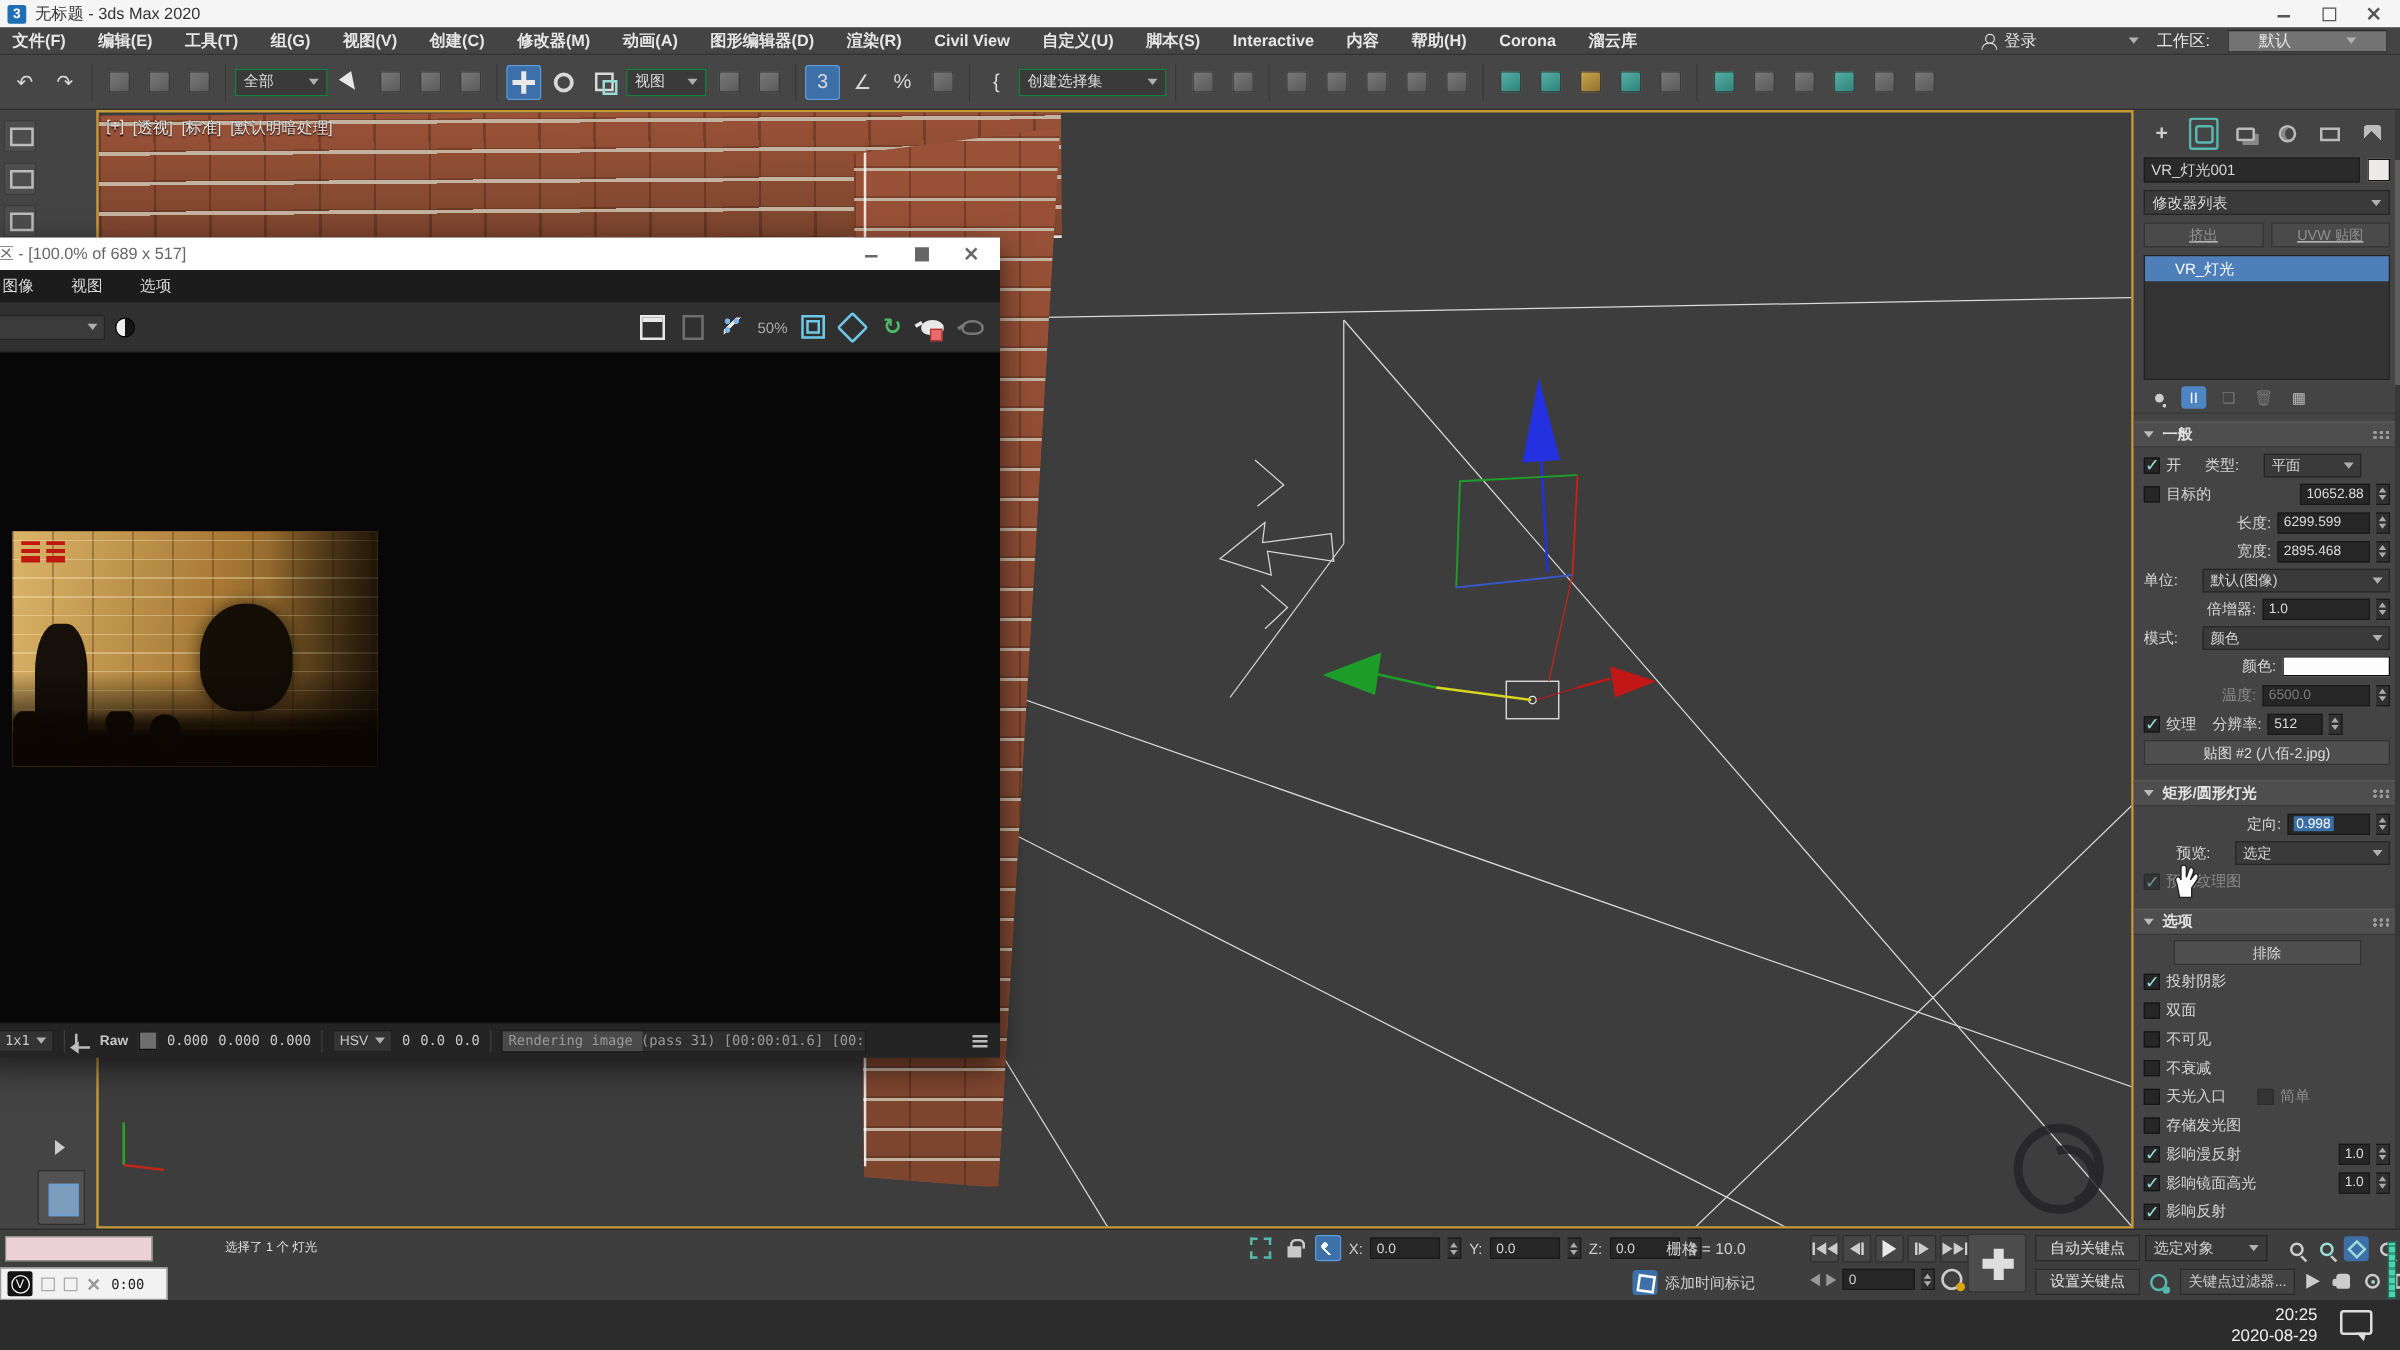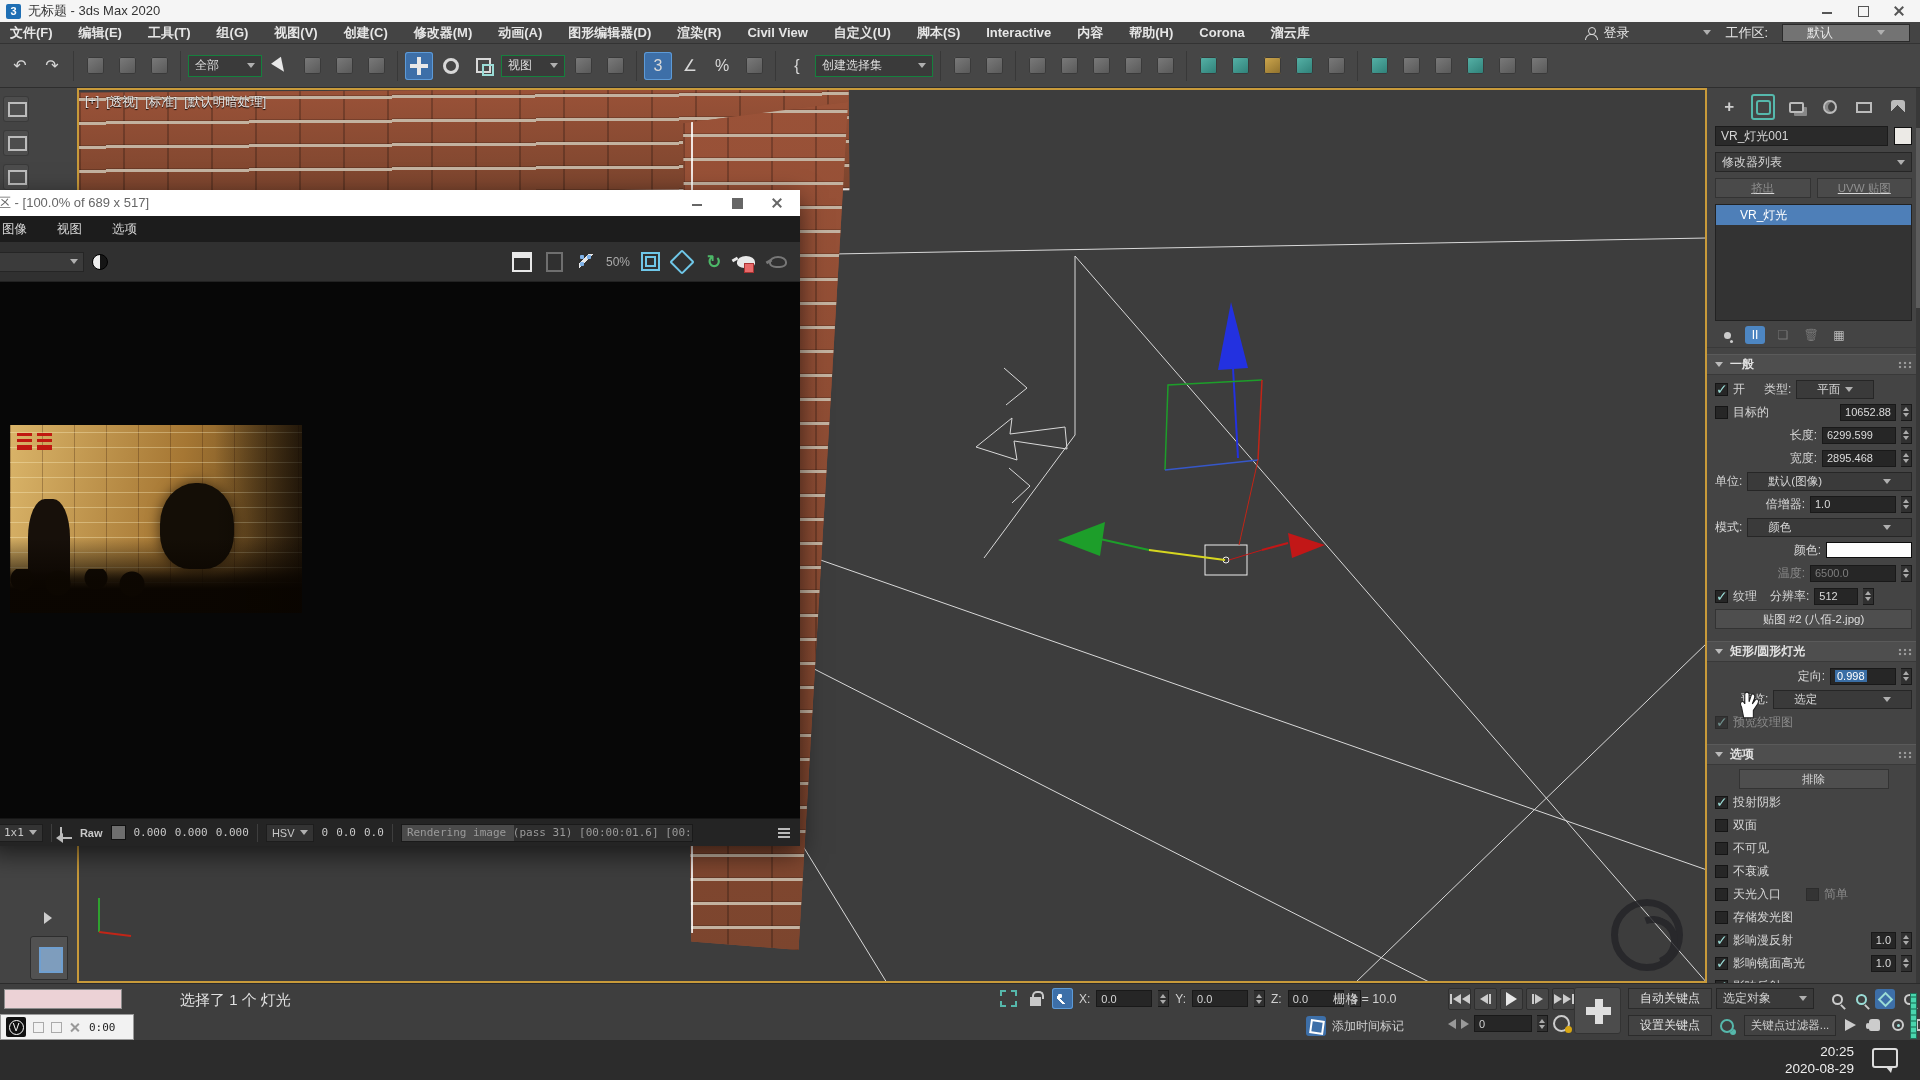--- a/index.html
+++ b/index.html
@@ -173,21 +173,21 @@
   .ptab .motion { width:14px; height:14px; border:2px solid #bbb; border-radius:50%; box-shadow:inset 3px 0 0 #888; }
   .ptab .disp { width:16px; height:11px; border:2px solid #bbb; }
   .ptab .util { width:14px; height:14px; background:linear-gradient(135deg,#bbb 40%,transparent 40%),linear-gradient(45deg,transparent 55%,#bbb 55%); border-radius:3px; }
   .namerow { display:flex; align-items:center; gap:6px; padding:2px 8px; }
   .namefield { flex:1; height:20px; background:#2a2a2a; border:1px solid #1c1c1c; display:flex; align-items:center; padding:0 5px; }
   .objswatch { width:18px; height:18px; background:#eceae6; border:1px solid #111; }
   .modlist { margin:4px 8px; height:20px; background:#3a3a3a; border:1px solid #262626; display:flex; align-items:center; padding:0 6px; }
   .modbtns { display:flex; gap:6px; padding:2px 8px;text-decoration:underline; }
   .modbtn { flex:1; height:20px; background:#4a4a4a; border:1px solid #333; color:#8f8f8f;
     display:flex; align-items:center; justify-content:center; font-size:11.5px; }
-  .stack { margin:4px 8px 2px; height:117px; background:#333; border:1px solid #222; }
+  .stack { margin:4px 8px 2px; height:100px; background:#333; border:1px solid #222; }
   .stackitem { height:20px; background:#4e7fb8; color:#fff; display:flex; align-items:center; padding:0 8px 0 24px; font-size:12px; }
   .stacktools { display:flex; align-items:center; gap:8px; padding:3px 10px; border-bottom:1px solid #393939; }
   .sticon { width:20px; height:18px; display:flex; align-items:center; justify-content:center; font-size:12px; color:#bbb; }
   .sticon.active { background:#4d86c2; border-radius:3px; color:#fff; }
   .sticon.dim { color:#777; }
   .pin { width:7px; height:7px; background:#ccc; border-radius:50%; box-shadow:4px 6px 0 -2px #ccc; }
   .grip6 { margin-left:auto; width:14px; height:8px; background:
     radial-gradient(circle at 2px 2px,#9a9a9a 1.3px,transparent 1.6px),
     radial-gradient(circle at 7px 2px,#9a9a9a 1.3px,transparent 1.6px),
     radial-gradient(circle at 12px 2px,#9a9a9a 1.3px,transparent 1.6px),
@@ -207,31 +207,31 @@
   .dimtxt { color:#8b8b8b; }
   .field { height:17px; background:#262626; border:1px solid #191919; display:flex; align-items:center;
     padding:0 4px; font-size:11px; color:#dcdcdc; }
   .field.dim { color:#7d7d7d; }
   .field .hl { background:#3a6ea5; color:#fff; padding:0 2px; }
   .spin { width:11px; height:17px; background:#303030; border:1px solid #191919; border-left:none;
     display:flex; flex-direction:column; align-items:center; justify-content:center; gap:2px; }
   .spin::before { content:""; width:0; height:0; border-left:3px solid transparent; border-right:3px solid transparent; border-bottom:4px solid #aaa; }
   .spin::after { content:""; width:0; height:0; border-left:3px solid transparent; border-right:3px solid transparent; border-top:4px solid #aaa; }
   .ddf { height:19px; background:#3a3a3a; border:1px solid #262626; display:flex; align-items:center;
-    gap:4px; padding:0 20px; font-size:11.5px; }
+    gap:4px; padding:0 5px; font-size:11.5px;margin-left:15px; }
   .colorsw { width:86px; height:16px; background:#fdfdfd; border:1px solid #0c0c0c; }
   .wbtn { height:20px; background:#4e4e4e; border:1px solid #333; display:flex; align-items:center;
     justify-content:center; font-size:11.5px; color:#ddd; }
   .handcur { position:absolute; z-index:99; }
 
   
   .statusbar { position:absolute; left:0; top:983px; width:1920px; height:57px; background:#3e3e3e;
     border-top:1px solid #2b2b2b; color:#d0d0d0; font-size:12px; }
   .pinkbox { position:absolute; left:4px; top:5px; width:118px; height:20px; background:#ecd2d6; border:1px solid #8d8d8d; }
-  .seltext { position:absolute; left:180px; top:7px; font-size:15px; color:#e0e0e0; }
+  .seltext { position:absolute; left:180px; top:7px; font-size:10px; color:#e0e0e0; }
   .miniwin { position:absolute; left:0px; top:30px; width:134px; height:26px; background:#f2f2f2;
     border:1px solid #9a9a9a; display:flex; align-items:center; gap:7px; padding:0 5px; }
   .vrbox { width:20px; height:20px; background:#111; color:#fff; display:flex; align-items:center;
     justify-content:center; font-size:12px; border-radius:2px; }
   .vrbox span { border:1.5px solid #fff; border-radius:50%; width:15px; height:15px; display:flex; align-items:center; justify-content:center; font-size:10px; }
   .msq { width:11px; height:11px; border:1.5px solid #aaa; }
   .mx { position:relative; width:11px; height:11px; }
   .mx::before,.mx::after { content:""; position:absolute; left:5px; top:0; width:1.5px; height:11px; background:#999; }
   .mx::before{ transform:rotate(45deg);} .mx::after{ transform:rotate(-45deg);}
   .mtime { color:#222; font-size:11px; margin-left:2px; }

